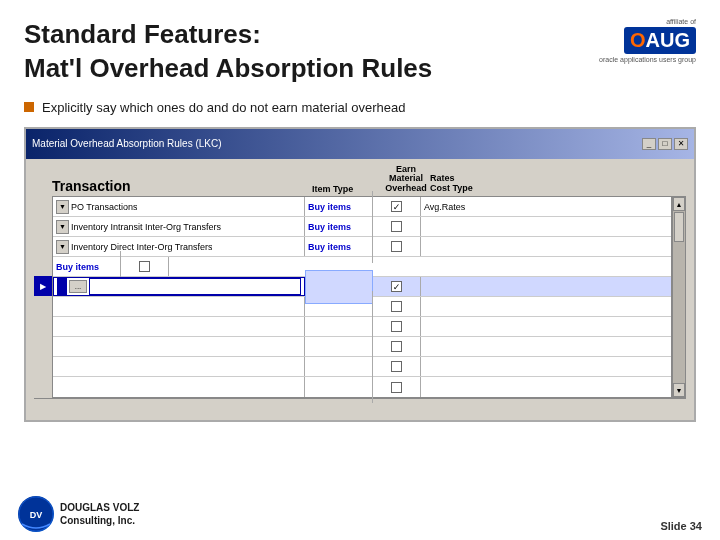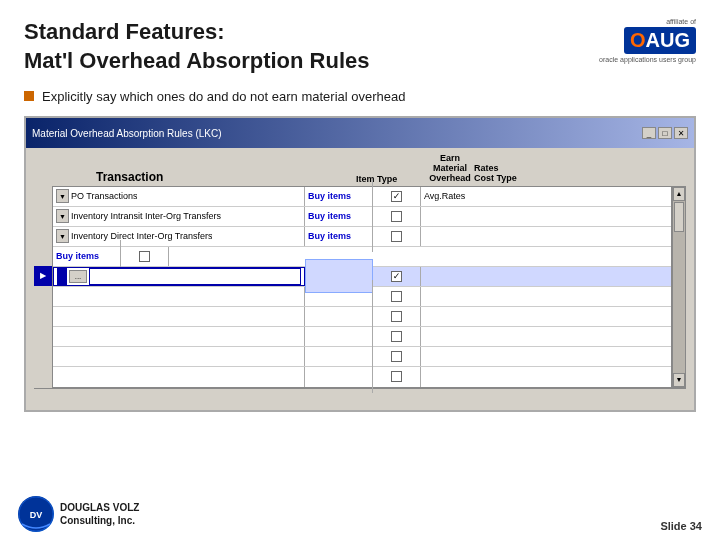--- a/index.html
+++ b/index.html
@@ -14,21 +14,21 @@
 
     
     .header {
       padding: 18px 24px 10px 24px;
       display: flex;
       justify-content: space-between;
       align-items: flex-start;
     }
 
     .title-block h1 {
-      font-size: 22px;
+      font-size: 26px;
       font-weight: bold;
       color: #1a1a1a;
       line-height: 1.3;
     }
 
     .logo-area {
       display: flex;
       flex-direction: column;
       align-items: flex-end;
     }
@@ -104,24 +104,23 @@
 
     .column-headers {
       display: flex;
       align-items: flex-end;
       padding-bottom: 2px;
       margin-left: 18px;
     }
 
     .col-transaction {
       width: 260px;
-      font-size: 12px;
+      font-size: 14px;
       font-weight: bold;
       color: #000;
-      margin-left: 44px;
     }
     .col-item-type {
       width: 70px;
       font-size: 9px;
       font-weight: bold;
       color: #000;
     }
     .col-earn-material {
       width: 48px;
       font-size: 9px;

